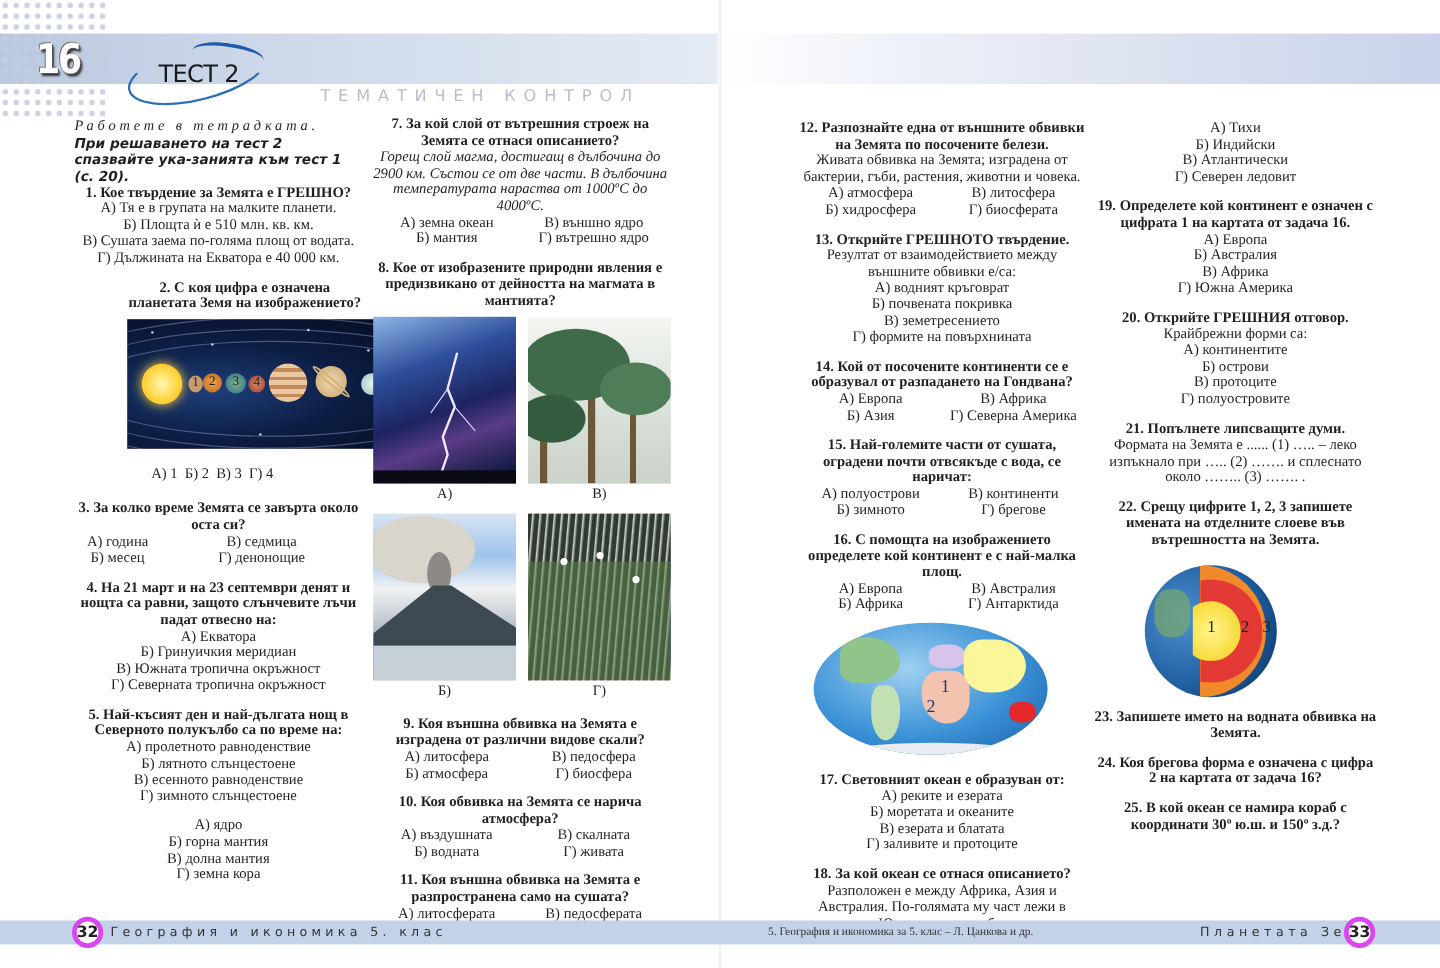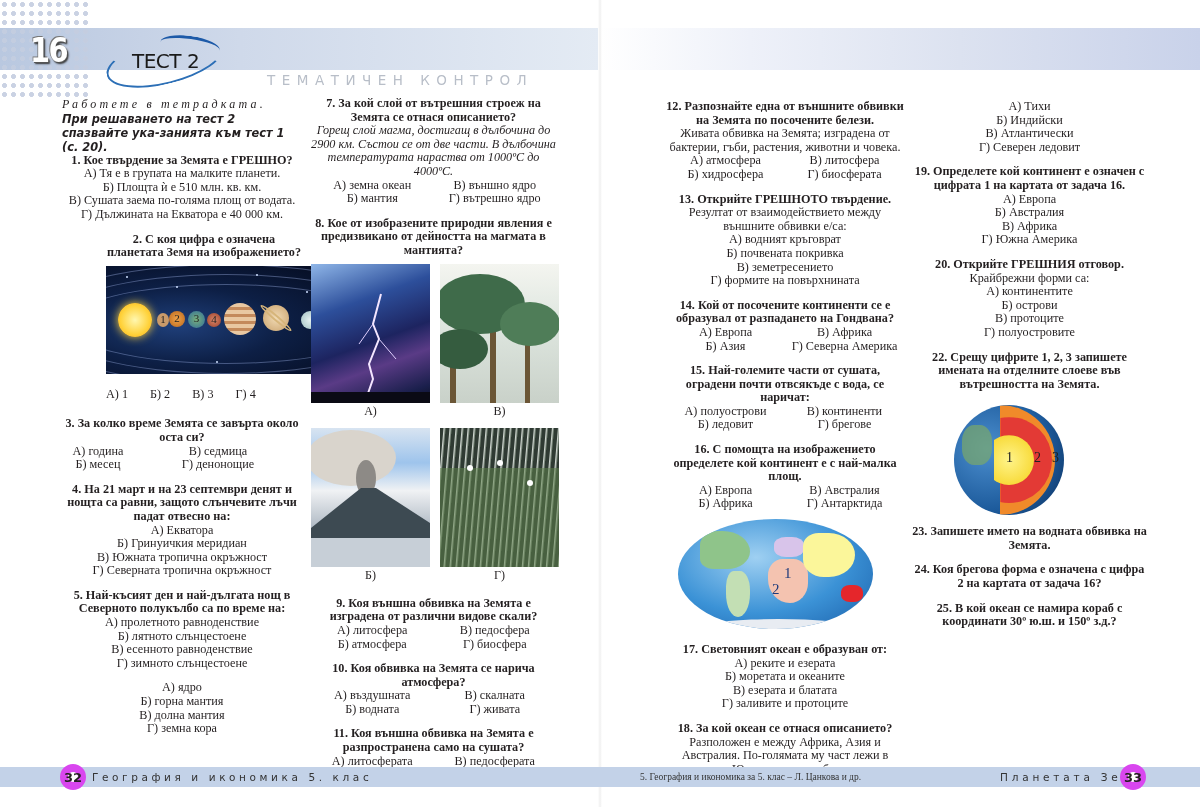--- a/index.html
+++ b/index.html
@@ -61,21 +61,21 @@
 
   
   .earthcut { position: relative; width: 110px; height: 110px; margin: 14px 0 10px 42px; border-radius: 50%;
     background: radial-gradient(circle at 30% 40%, #4c8fcf 0%, #1d5b9c 60%, #0b2b57 100%); overflow: hidden; }
   .layer { position: absolute; border-radius: 50%; }
   .lnum { position: absolute; font-size: 14px; color: #222; font-family: "Liberation Serif", serif; }
 
   
   .foot-left { position: absolute; left: 0; top: 767px; width: 600px; height: 20px; background: #c3d2e8; }
   .foot-right { position: absolute; left: 600px; top: 767px; width: 600px; height: 20px; background: #c3d2e8; }
-  .pagenum { position: absolute; top: 764px; width: 26px; height: 26px; border: 8px solid #d946ef; border-radius: 50%;
+  .pagenum { position: absolute; top: 764px; width: 26px; height: 26px; border: 4px solid #d946ef; border-radius: 50%;
     background: #fff; font-family: "DejaVu Sans", sans-serif; font-weight: bold; font-size: 13px;
     display: flex; align-items: center; justify-content: center; }
   .foot-text-left { position: absolute; left: 92px; top: 771px; font-family: "DejaVu Sans", sans-serif; font-size: 10.5px;
     letter-spacing: 3.6px; color: #333; }
   .foot-text-mid { position: absolute; left: 640px; top: 772px; font-size: 9.5px; color: #333; }
   .foot-text-right { position: absolute; left: 1000px; top: 771px; font-family: "DejaVu Sans", sans-serif; font-size: 10.5px;
     letter-spacing: 3.8px; color: #333; }
   .gutter { position: absolute; left: 598px; top: 0; width: 4px; height: 807px; background: linear-gradient(to right, #fff, #f0f0f0, #fff); }
 </style>
 </head>
@@ -127,21 +127,21 @@
         </div>
       <div class="planet" style="left:101px; top:47px; width:14px; height:14px; background:radial-gradient(circle,#d9876a,#9a3f2a);">
           <span>4</span>
         </div>
       <div class="planet" style="left:118px; top:37px; width:32px; height:32px; background:repeating-linear-gradient(180deg,#e9c8a2 0 4px,#c48a5c 4px 7px);"></div>
       <div class="planet" style="left:157px; top:39px; width:26px; height:26px; background:radial-gradient(circle,#f1dab4,#c9a26d);"></div>
       <div style="position:absolute; left:150px; top:49px; width:40px; height:6px; border:2px solid #d6b57a; border-radius:50%; transform:rotate(40deg);"></div>
       <div class="planet" style="left:195px; top:45px; width:18px; height:18px; background:radial-gradient(circle,#e6f2f2,#9fbfc2);"></div>
       <div class="planet" style="left:217px; top:45px; width:17px; height:17px; background:radial-gradient(circle,#b8c8f2,#5f78c8);"></div>
     </div>
-    <div class="opts-inline" style="gap:22px;">
+    <div class="opts-inline" style="gap:6px;margin-left:20px;">
       <span>А) 1</span>
       <span>Б) 2</span>
       <span>В) 3</span>
       <span>Г) 4</span>
     </div>
   </div>
 
   <div class="q" style="margin-top:16px;">
     <p class="qt">3. За колко време Земята се завърта около оста си?</p>
     <div style="display:grid; grid-template-columns:72px 1fr;">
@@ -300,21 +300,21 @@
       <span>Б) Азия</span>
       <span>Г) Северна Америка</span>
     </div>
   </div>
 
   <div class="q">
     <p class="qt">15. Най-големите части от сушата, оградени почти отвсякъде с вода, се наричат:</p>
     <div class="opt2">
       <span>А) полуострови</span>
       <span>В) континенти</span>
-      <span>Б) ледовит</span>
+      <span>Б) зимното</span>
       <span>Г) брегове</span>
     </div>
   </div>
 
   <div class="q" style="margin-bottom:6px;">
     <p class="qt">16. С помощта на изображението определете кой континент е с най-малка площ.</p>
     <div class="opt2">
       <span>А) Европа</span>
       <span>В) Австралия</span>
       <span>Б) Африка</span>
@@ -365,20 +365,24 @@
 
   <div class="q">
     <p class="qt">20. Открийте ГРЕШНИЯ отговор.</p>
     <p>Крайбрежни форми са:</p>
     <span class="opt">А) континентите</span>
     <span class="opt">Б) острови</span>
     <span class="opt">В) протоците</span>
     <span class="opt">Г) полуостровите</span>
   </div>
 
+  <div class="q">
+    <p class="qt">21. Попълнете липсващите думи.</p>
+    <p>Формата на Земята е ...... (1) ….. – леко изпъкнало при ….. (2) ……. и сплеснато около …….. (3) ……. .</p>
+  </div>
 
   <div class="q" style="margin-bottom:4px;">
     <p class="qt">22. Срещу цифрите 1, 2, 3 запишете имената на отделните слоеве във вътрешността на Земята.</p>
     <div class="earthcut">
       <div style="position:absolute; left:8px; top:20px; width:30px; height:40px; background:#7aa86a; border-radius:40%; opacity:.7;"></div>
       <div class="layer" style="left:46px; top:0; width:110px; height:110px; margin-left:-55px; background:#f08a2a; clip-path:inset(0 0 0 50%);"></div>
       <div class="layer" style="left:12px; top:12px; width:86px; height:86px; background:#e33a35; clip-path:inset(0 0 0 40%);"></div>
       <div class="layer" style="left:30px; top:30px; width:50px; height:50px; background:radial-gradient(circle,#fff48a,#f5d01a); clip-path:inset(0 0 0 20%);"></div>
       <span class="lnum" style="left:52px; top:46px;">1</span>
       <span class="lnum" style="left:80px; top:46px;">2</span>

